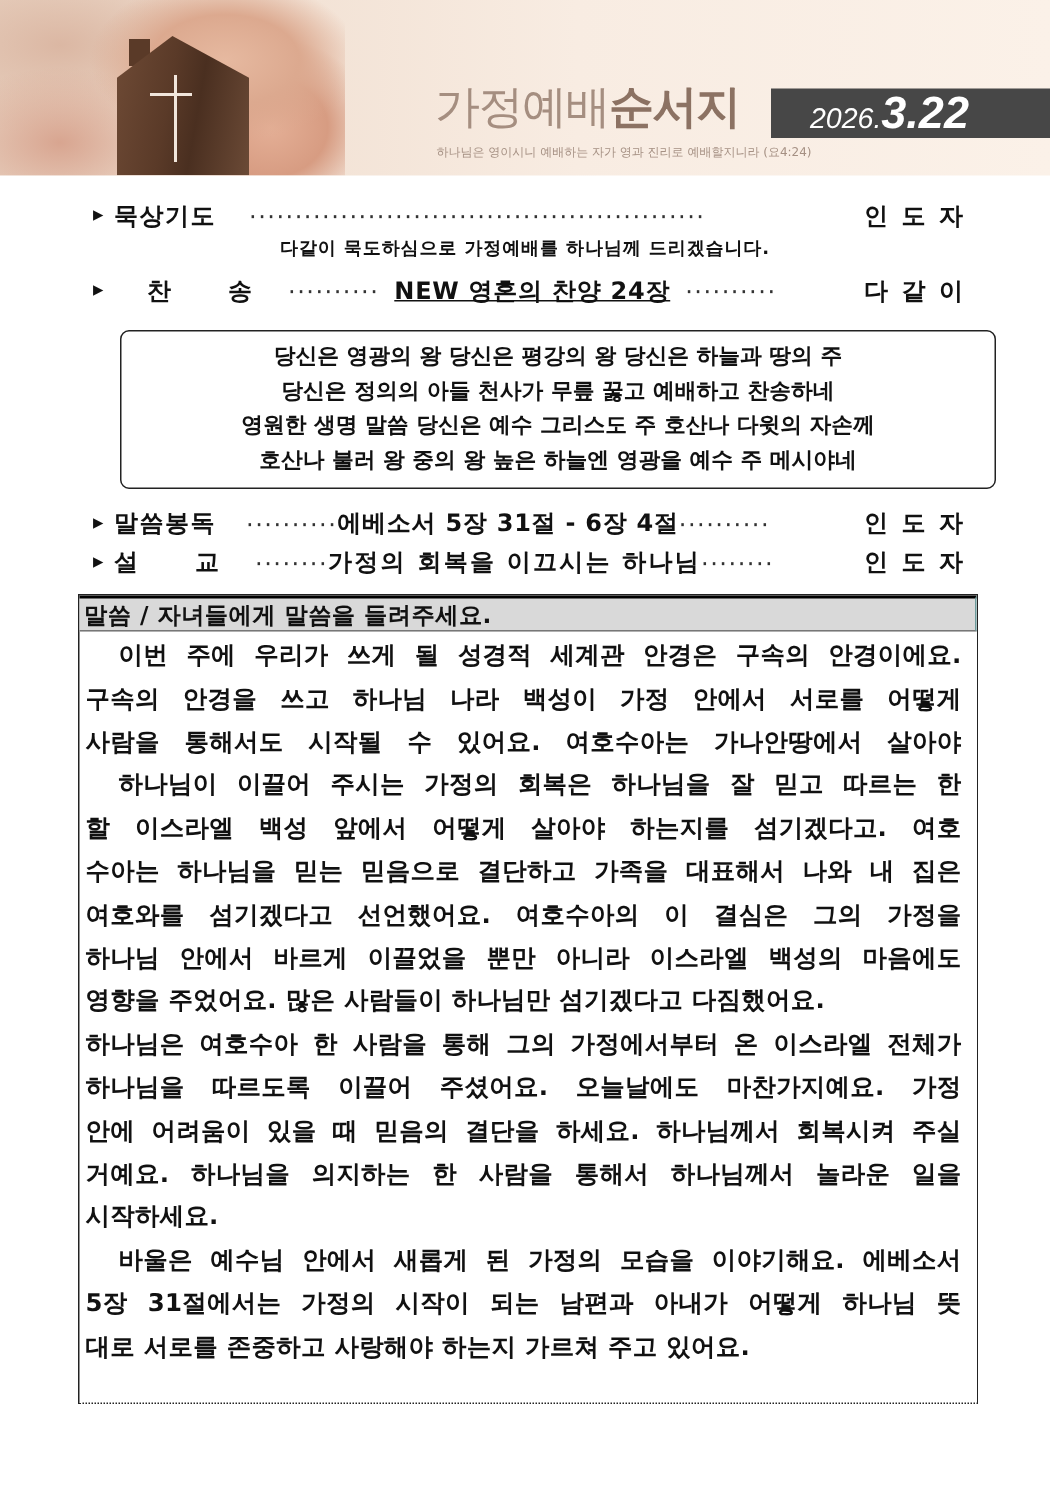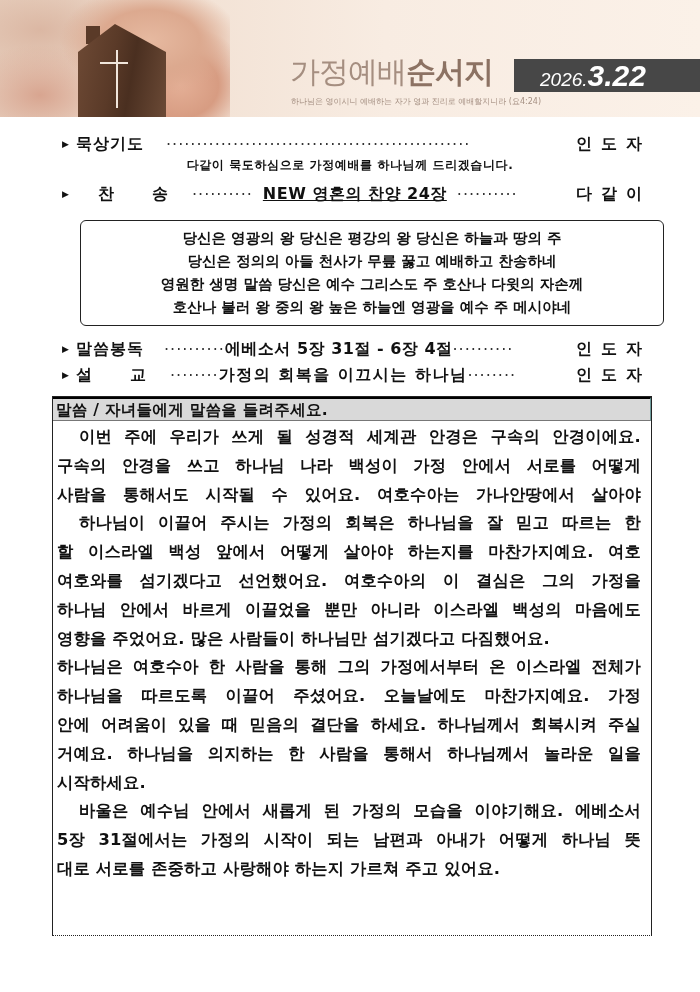--- a/index.html
+++ b/index.html
@@ -151,21 +151,22 @@
 <div class="section">
   <div class="section-head">말씀 / 자녀들에게 말씀을 들려주세요.</div>
   <div class="body-text">
     <div class="para">
       <span class="line" style="padding-left:22px;">이번 주에 우리가 쓰게 될 성경적 세계관 안경은 구속의 안경이에요.</span>
       <span class="line">구속의 안경을 쓰고 하나님 나라 백성이 가정 안에서 서로를 어떻게</span>
     </div>
     <div class="para">
       <span class="line">사람을 통해서도 시작될 수 있어요. 여호수아는 가나안땅에서 살아야</span>
       <span class="line" style="padding-left:22px;">하나님이 이끌어 주시는 가정의 회복은 하나님을 잘 믿고 따르는 한</span>
-      <span class="line">할 이스라엘 백성 앞에서 어떻게 살아야 하는지를 마찬가지예요. 여호</span>
+      <span class="line">할 이스라엘 백성 앞에서 어떻게 살아야 하는지를 섬기겠다고. 여호</span>
+      <span class="line">수아는 하나님을 믿는 믿음으로 결단하고 가족을 대표해서 나와 내 집은</span>
       <span class="line">여호와를 섬기겠다고 선언했어요. 여호수아의 이 결심은 그의 가정을</span>
       <span class="line">하나님 안에서 바르게 이끌었을 뿐만 아니라 이스라엘 백성의 마음에도</span>
       <span class="line last">영향을 주었어요. 많은 사람들이 하나님만 섬기겠다고 다짐했어요.</span>
     </div>
     <div class="para">
       <span class="line">하나님은 여호수아 한 사람을 통해 그의 가정에서부터 온 이스라엘 전체가</span>
       <span class="line">하나님을 따르도록 이끌어 주셨어요. 오늘날에도 마찬가지예요. 가정</span>
       <span class="line">안에 어려움이 있을 때 믿음의 결단을 하세요. 하나님께서 회복시켜 주실</span>
       <span class="line">거예요. 하나님을 의지하는 한 사람을 통해서 하나님께서 놀라운 일을</span>
       <span class="line last">시작하세요.</span>

